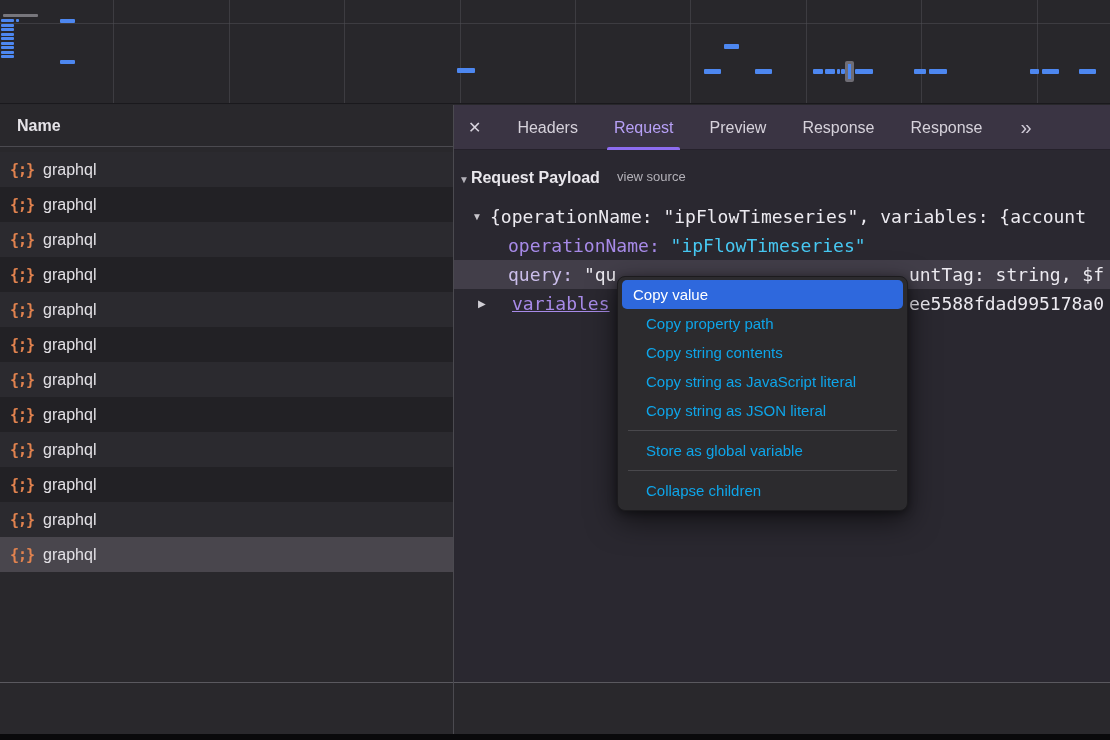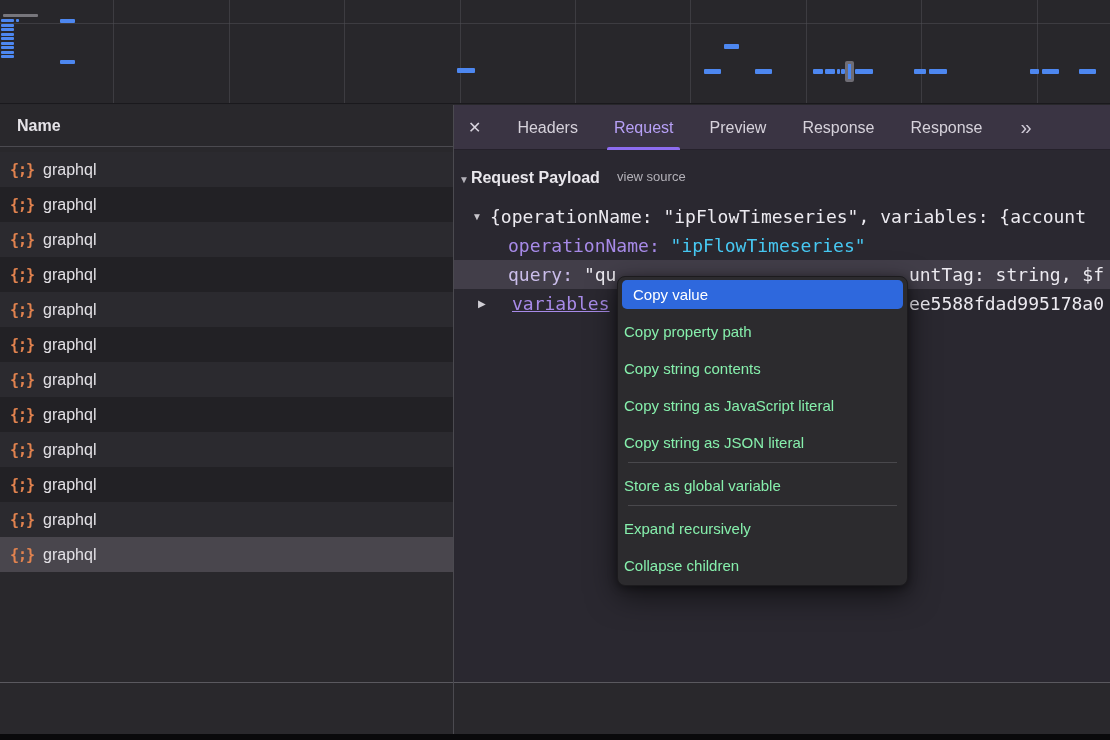--- a/index.html
+++ b/index.html
@@ -72,22 +72,22 @@
 
   
   #footer-strip { position:absolute; left:0; top:682px; width:1110px; height:52px;
     background:#29282c; border-top:1px solid #5a595f; }
   #bottom-bar { position:absolute; left:0; top:734px; width:1110px; height:6px; background:#09090b; }
 
   
   #context-menu { position:absolute; left:617px; top:276px; width:291px; z-index:50;
     background:#2c2b2e; border:1px solid #1c1b1e; border-radius:8px; padding:3px 0 5px 0;
     box-shadow:0 10px 30px rgba(0,0,0,.55), 0 2px 8px rgba(0,0,0,.4); }
-  .menu-item { height:29px; line-height:29px; padding:0 6px; font-size:15px; color:#86efac;
-    cursor:pointer; white-space:nowrap;margin-top:8px; }
+  .menu-item { height:29px; line-height:29px; padding:0 28px; font-size:15px; color:#0ea5e9;
+    cursor:pointer; white-space:nowrap; }
   .menu-item.highlighted { background:#2e68dd; color:#ffffff; margin:0 4px; padding:0 11px; border-radius:5px; }
   .menu-separator { height:1px; background:#49484c; margin:5px 10px; }
 </style>
 </head>
 <body>
 
 <div id="app">
 
   <div id="overview">
       <div class="ov-grid-v" style="left: 113px;"></div>
@@ -227,17 +227,16 @@
 
   <div id="context-menu">
       <div class="menu-item highlighted">Copy value</div>
       <div class="menu-item">Copy property path</div>
       <div class="menu-item">Copy string contents</div>
       <div class="menu-item">Copy string as JavaScript literal</div>
       <div class="menu-item">Copy string as JSON literal</div>
       <div class="menu-separator"></div>
       <div class="menu-item">Store as global variable</div>
       <div class="menu-separator"></div>
-      <div class="menu-item">Expand recursively</div>
       <div class="menu-item">Collapse children</div>
     </div>
 
 </div>
 
 </body></html>

